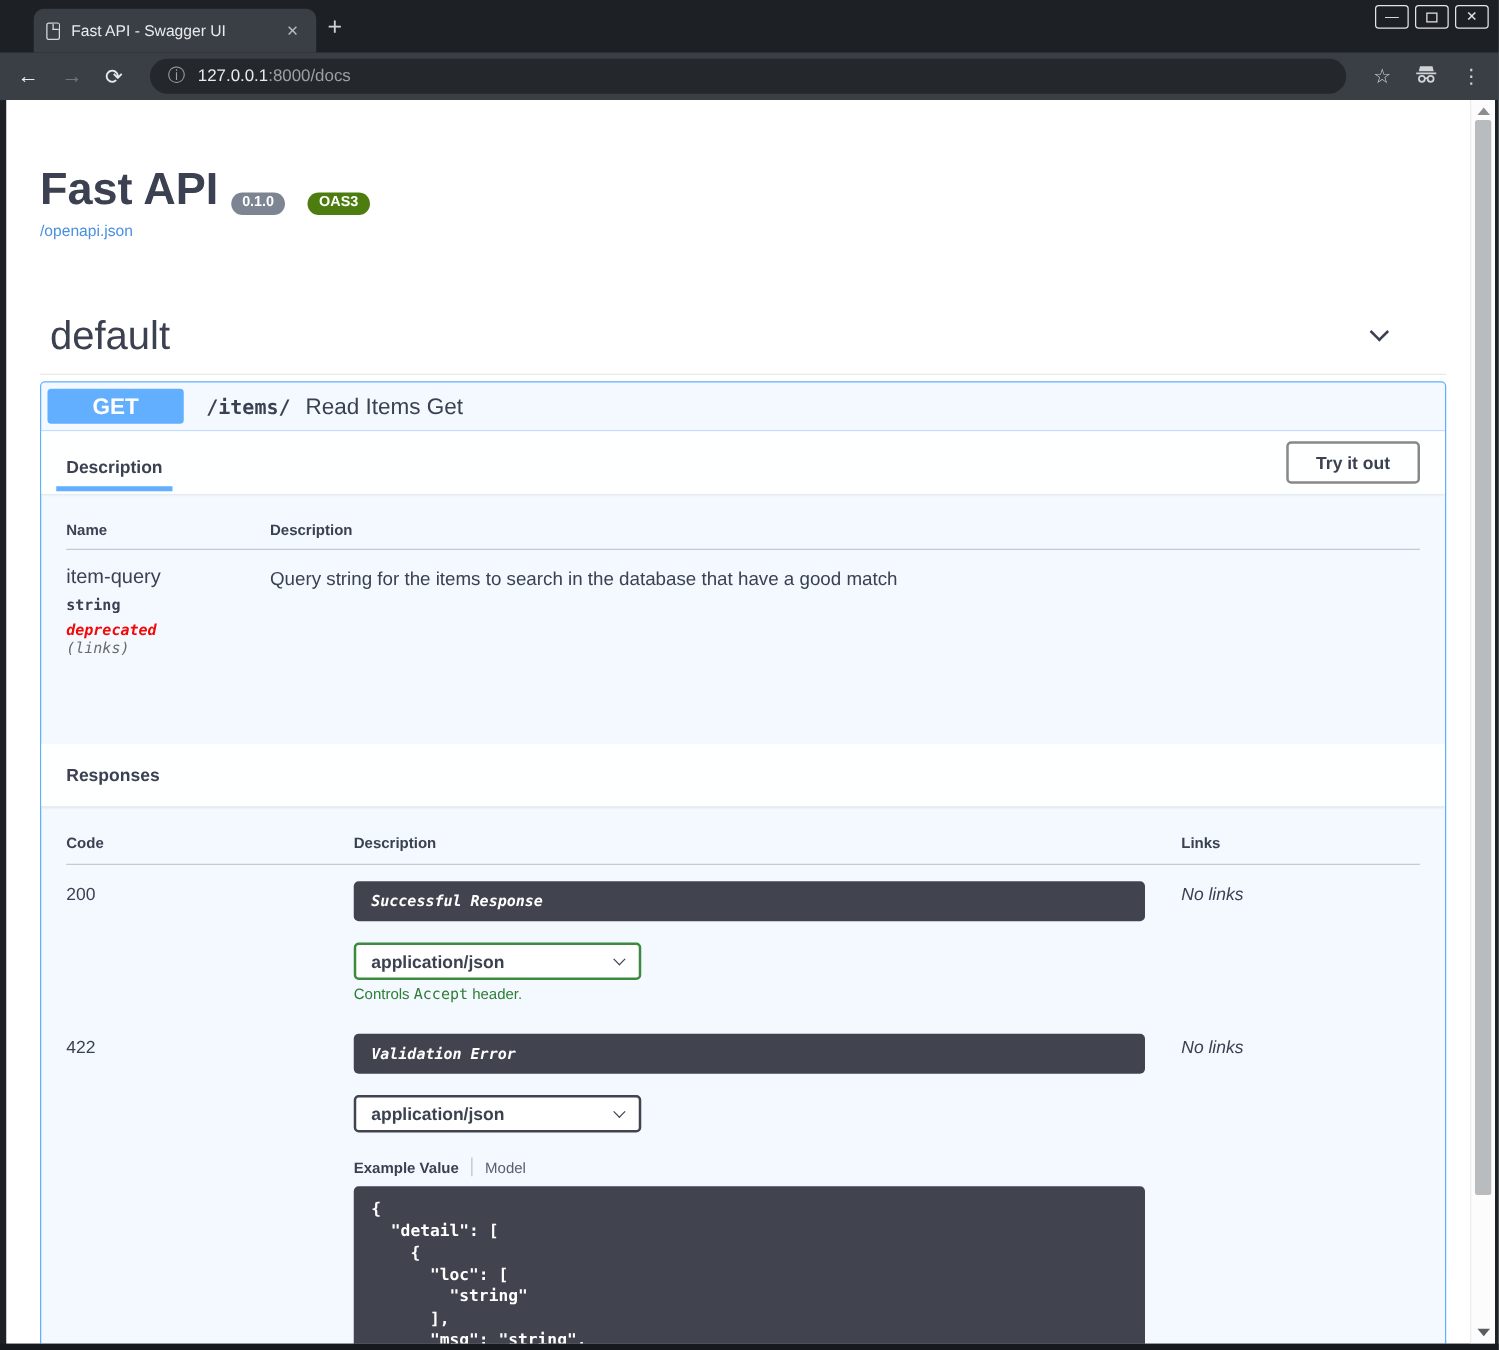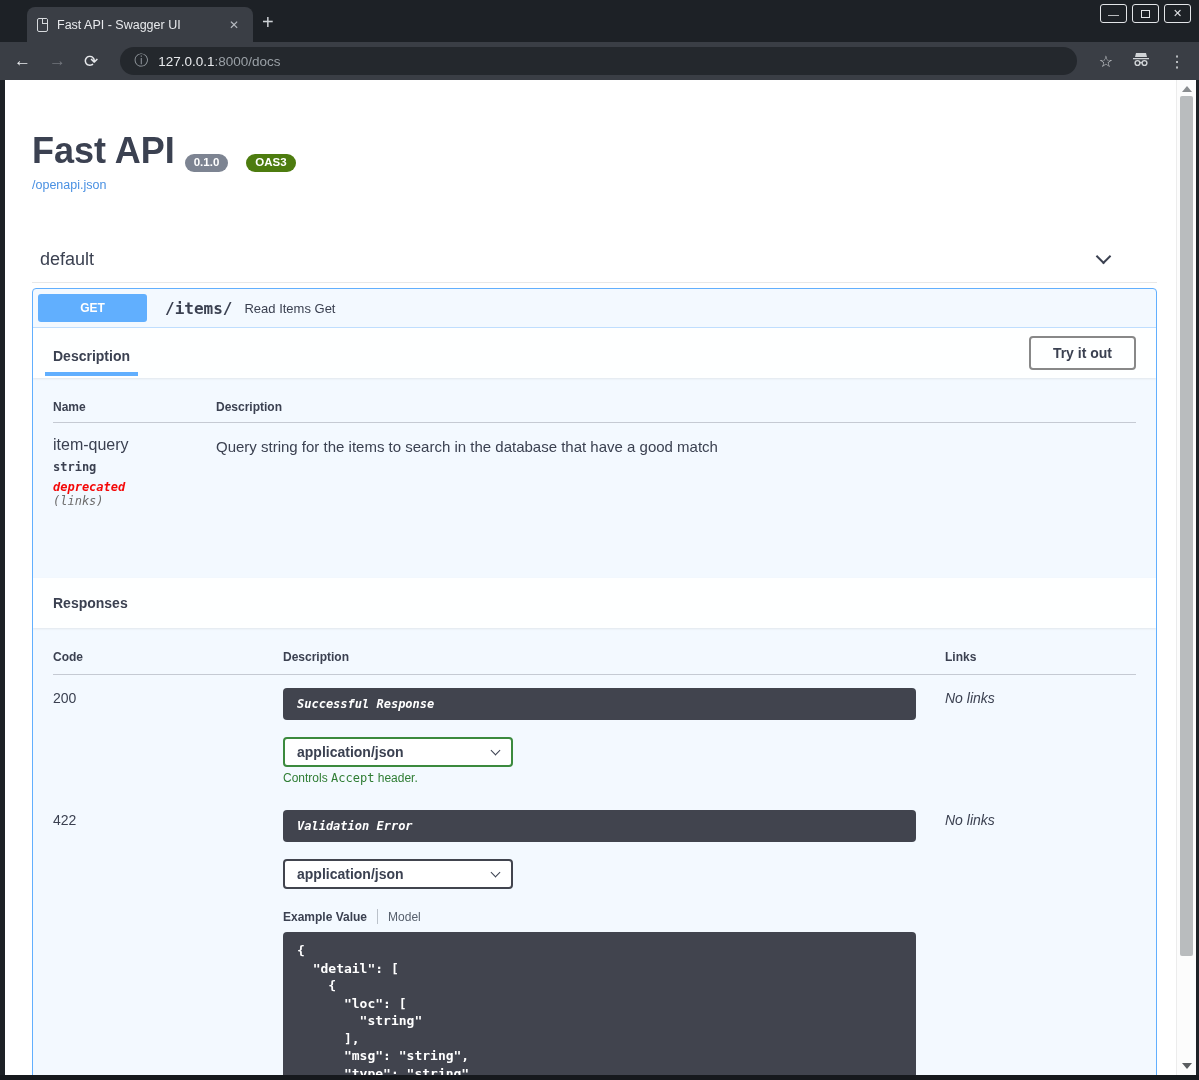--- a/index.html
+++ b/index.html
@@ -46,29 +46,29 @@
 
   .api-title { font-size:36px; font-weight:700; color:#3b4151; display:flex; align-items:flex-end; gap:10px; }
   .badges { display:flex; gap:18px; margin-top:4px; }
   .badge { font-size:11.5px; font-weight:700; color:#ffffff; padding:2px 9px 3px; border-radius:16px; line-height:13px; }
   .badge.version { background:#7d8492; }
   .badge.oas { background:#4d7c0f; }
   .spec-link { display:inline-block; margin-top:6px; font-size:12.5px; color:#4990e2; text-decoration:none; }
 
   .tag-section { margin-top:56px; }
   .tag-header { display:flex; align-items:center; justify-content:space-between; padding:0 8px 12px 8px; border-bottom:1px solid #e8e8e8; }
-  .tag-name { font-size:18px; color:#3b4151; font-weight:400; }
+  .tag-name { font-size:32px; color:#3b4151; font-weight:400; }
   .chev { display:inline-block; width:11px; height:11px; border-right:2px solid #3b4151; border-bottom:2px solid #3b4151; transform:rotate(45deg); margin-right:40px; margin-top:-6px; }
 
   .opblock { margin-top:5px; border:1px solid #61affe; border-radius:4px; background:rgba(97,175,254,.08); overflow:hidden; min-height:790px; }
   .op-summary { display:flex; align-items:center; padding:5px; gap:10px; border-bottom:1px solid rgba(97,175,254,.35); }
-  .method-btn { background:#61affe; color:#ffffff; font-weight:700; font-size:12px; border:none; border-radius:3px;
+  .method-btn { background:#61affe; color:#ffffff; font-weight:700; font-size:18px; border:none; border-radius:3px;
                 width:109px; height:28px; display:flex; align-items:center; justify-content:center; }
   .op-path { font-family:"DejaVu Sans Mono", monospace; font-weight:700; font-size:16px; color:#3b4151; margin-left:8px; }
-  .op-desc { font-size:13px; color:#3b4151; margin-left:2px; }
+  .op-desc { font-size:18px; color:#3b4151; margin-left:2px; }
 
   .section-header { background:rgba(255,255,255,.92); min-height:50px; display:flex; align-items:center; justify-content:space-between;
                     padding:0 20px; box-shadow:0 1px 2px rgba(0,0,0,.08); }
   .tab-label { font-size:14px; font-weight:700; color:#3b4151; position:relative; padding:18px 0 12px; }
   .tab-label::after { content:""; position:absolute; left:-8px; right:-8px; bottom:0; height:4px; background:#61affe; }
   .tryout-btn { background:transparent; border:2px solid #888888; border-radius:4px; color:#3b4151; font-weight:700;
                 font-size:14px; padding:7px 22px; margin-right:0px; }
 
   .tablewrap { padding:0 20px; }
   .p-head { display:grid; grid-template-columns:163px 1fr; padding:22px 0 8px; border-bottom:1px solid rgba(59,65,81,.25); }

